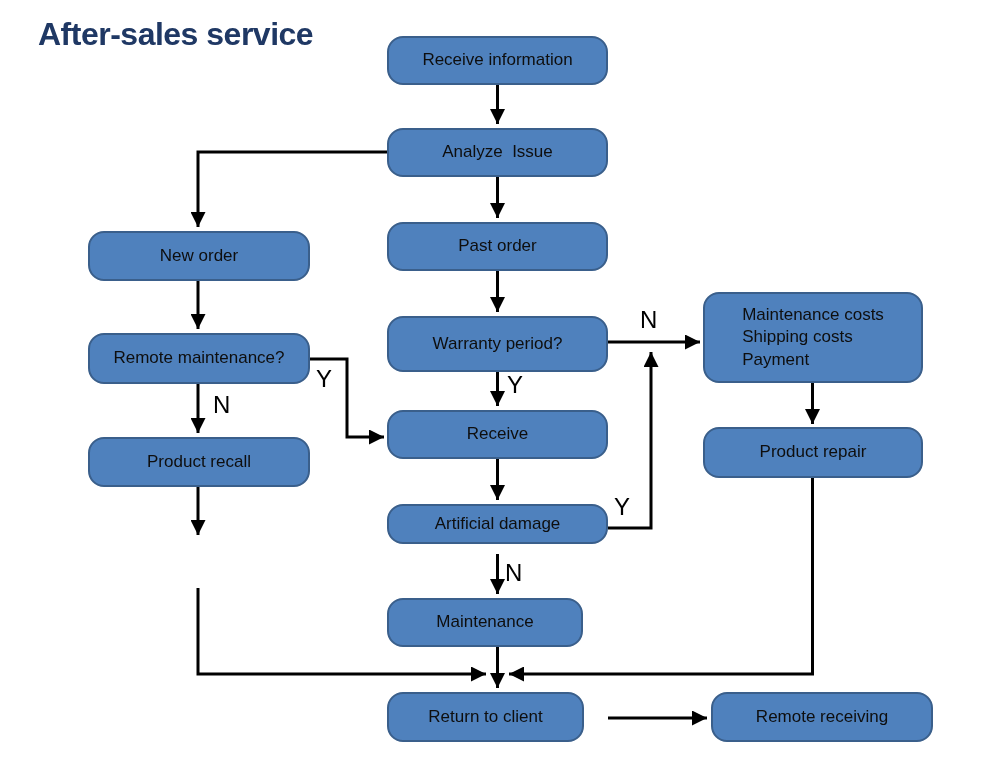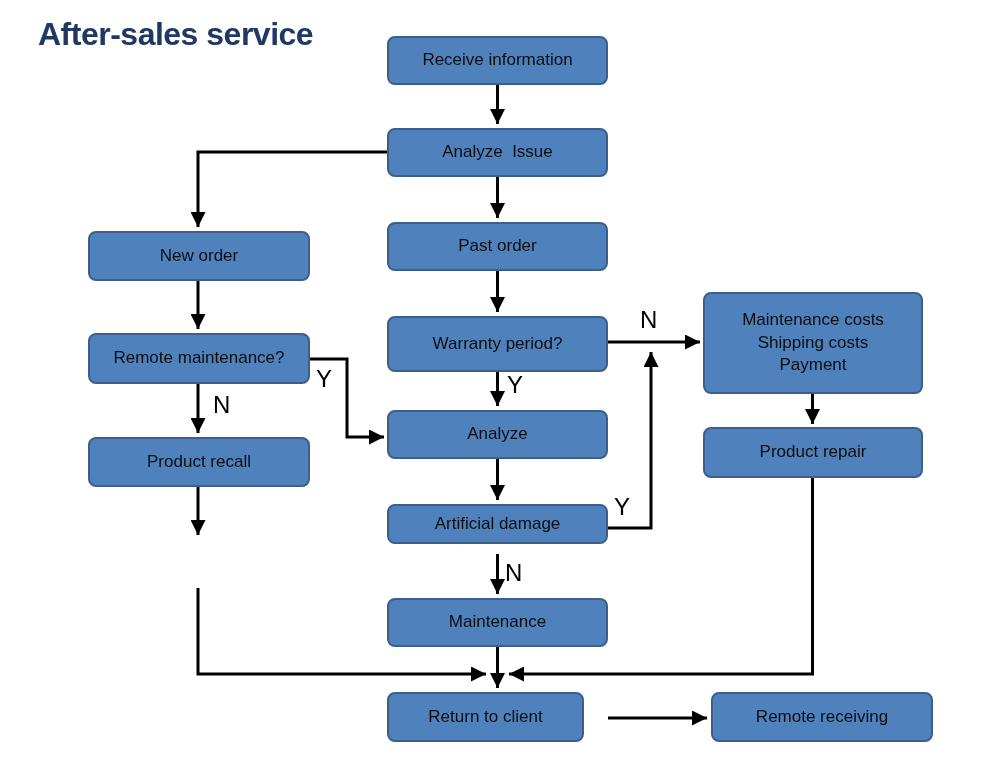--- a/index.html
+++ b/index.html
@@ -38,25 +38,24 @@
     fill: none;
   }
   .arrowhead {
     fill: var(--arrow, #000000);
   }
   .node {
     position: absolute;
     box-sizing: border-box;
     background: var(--node-fill, #4f81bd);
     border: 2px solid var(--node-border, #3a5f8b);
-    border-radius: 8px;
+    border-radius: 16px;
     display: flex;
     align-items: center;
     justify-content: center;
-    text-align: center;
     font-size: 17px;
     line-height: 1.32;
     color: #0e0e0e;
     white-space: pre-wrap;
   }
   .edge-label {
     position: absolute;
     font-size: 24px;
     line-height: 1;
     color: #000000;
@@ -92,30 +91,30 @@
     <path class="edge" marker-end="url(#arrow)" d="M812.5 383 L812.5 424"></path>
     <path class="edge" marker-end="url(#arrow)" d="M812.5 478 L812.5 674 L509 674"></path>
     <path class="edge" marker-end="url(#arrow)" d="M198 588 L198 674 L486 674"></path>
     <path class="edge" marker-end="url(#arrow)" d="M608 718 L707 718"></path>
   </svg>
 
   <div class="node" style="left:387px;top:36px;width:221px;height:49px">Receive information</div>
   <div class="node" style="left:387px;top:128px;width:221px;height:49px">Analyze  Issue</div>
   <div class="node" style="left:387px;top:222px;width:221px;height:49px">Past order</div>
   <div class="node" style="left:387px;top:316px;width:221px;height:56px">Warranty period?</div>
-  <div class="node" style="left:387px;top:410px;width:221px;height:49px">Analyze</div>
+  <div class="node" style="left:387px;top:410px;width:221px;height:49px">Receive</div>
   <div class="node" style="left:387px;top:504px;width:221px;height:40px">Artificial damage</div>
-  <div class="node" style="left:387px;top:598px;width:221px;height:49px">Maintenance</div>
+  <div class="node" style="left:387px;top:598px;width:196px;height:49px">Maintenance</div>
   <div class="node" style="left:387px;top:692px;width:197px;height:50px">Return to client</div>
 
   <div class="node" style="left:88px;top:231px;width:222px;height:50px">New order</div>
   <div class="node" style="left:88px;top:437px;width:222px;height:50px">Product recall</div>
   <div class="node" style="left:88px;top:333px;width:222px;height:51px">Remote maintenance?</div>
 
-  <div class="node" style="left:703px;top:292px;width:220px;height:102px">Maintenance costs
+  <div class="node" style="left:703px;top:292px;width:220px;height:91px">Maintenance costs
 Shipping costs
 Payment</div>
   <div class="node" style="left:703px;top:427px;width:220px;height:51px">Product repair</div>
   <div class="node" style="left:711px;top:692px;width:222px;height:50px">Remote receiving</div>
 
   <div class="edge-label" style="left:213px;top:393px">N</div>
   <div class="edge-label" style="left:316px;top:367px">Y</div>
   <div class="edge-label" style="left:507px;top:373px">Y</div>
   <div class="edge-label" style="left:640px;top:308px">N</div>
   <div class="edge-label" style="left:614px;top:495px">Y</div>

